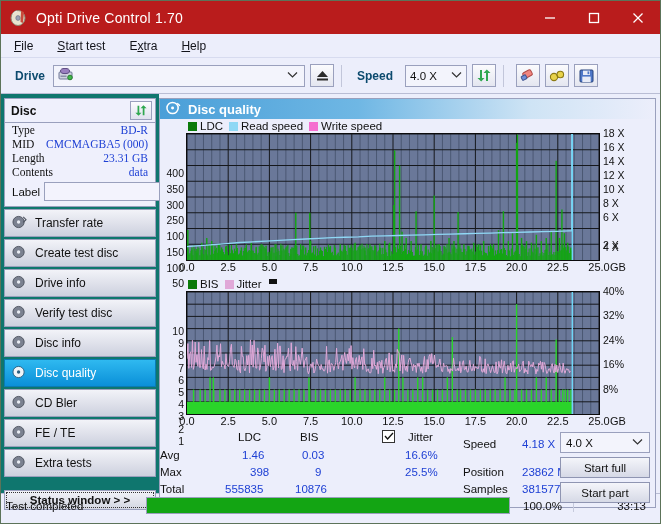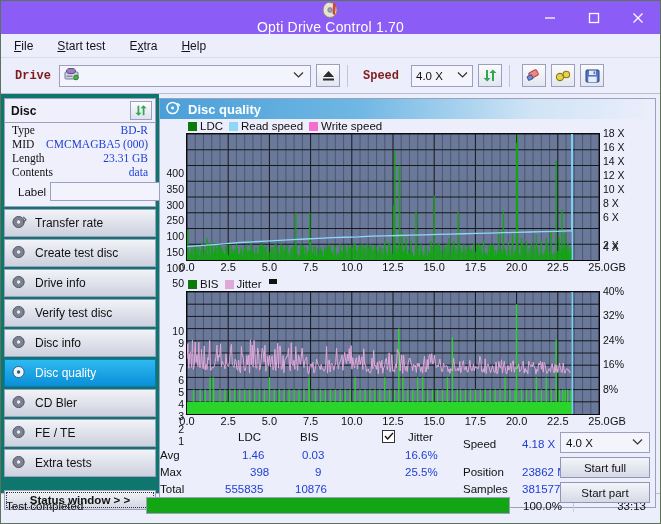--- a/index.html
+++ b/index.html
@@ -13,24 +13,23 @@
   #app {
     position: relative;
     width: 661px; height: 524px;
     background: #eceefb;
     border: 1px solid #5c7359;
   }
 
   
   #titlebar {
     height: 33px;
-    background: #8b5cf6;
+    background: #b91c1c;
     display: flex; align-items: center;
     position: relative;
-    flex-direction: column;
   }
   #app-icon {
     width: 18px; height: 18px;
     margin-left: 9px; margin-right: 8px;
     position: relative;
   }
   #title-text {
     color: #ffffff; font-size: 14px; letter-spacing: .2px;
   }
   .winbtn {
@@ -54,21 +53,21 @@
   .menu-item u { text-decoration: underline; }
 
   
   #toolbar {
     height: 36px;
     background: #eceefb;
     display: flex; align-items: center;
     padding: 0 6px;
     border-bottom: 1px solid #b9bdd4;
   }
-  .tb-label { font-weight: bold; font-size: 12px; color: #7f1d1d; margin: 0 8px 0 8px; font-family: Liberation Mono, monospace; }
+  .tb-label { font-weight: bold; font-size: 12px; color: #0c4a6e; margin: 0 8px 0 8px; }
   #drive-combo {
     flex: 0 0 252px; height: 22px;
     background: #f3f4fc; border: 1px solid #9aa0bd;
     display: flex; align-items: center; gap: 5px;
     padding: 0 4px; font-size: 11.5px; color: #111;
     position: relative;
   }
   #drive-combo .cb-arrow { position: absolute; right: 6px; top: 5px; }
   .combo-arrow svg { display: block; }
   .tb-btn {
@@ -103,21 +102,21 @@
   #disc-head .t { font-weight: bold; font-size: 12px; color: #111; }
   .small-btn {
     width: 22px; height: 19px;
     background: linear-gradient(#fcfcfe,#dfe1ee);
     border: 1px solid #9aa0bd;
     display: flex; align-items: center; justify-content: center;
   }
   .drow { display: flex; justify-content: space-between; padding: 1px 7px; font-size: 11.5px; font-family: Liberation Serif, serif; }
   .drow .k { color: #111; }
   .drow .v { color: #1d3fd4; }
-  #label-row { display: flex; align-items: center; padding: 3px 5px 5px 7px; gap: 4px; margin-left: 6px; }
+  #label-row { display: flex; align-items: center; padding: 3px 5px 5px 7px; gap: 4px; }
   #label-row .k { font-size: 11.5px; color: #111; width: 36px; }
   #label-input {
     flex: 1; height: 19px; background: #f3f3fd;
     border: 1px solid #9aa0bd; font-size: 11px; padding: 0 3px;
     color: #111; font-family: "Liberation Sans", sans-serif;
   }
   .navbtn {
     height: 28px; margin-top: 2px;
     background: linear-gradient(#f2f3f8,#cdd0de);
     border: 1px solid #9aa0bd;

